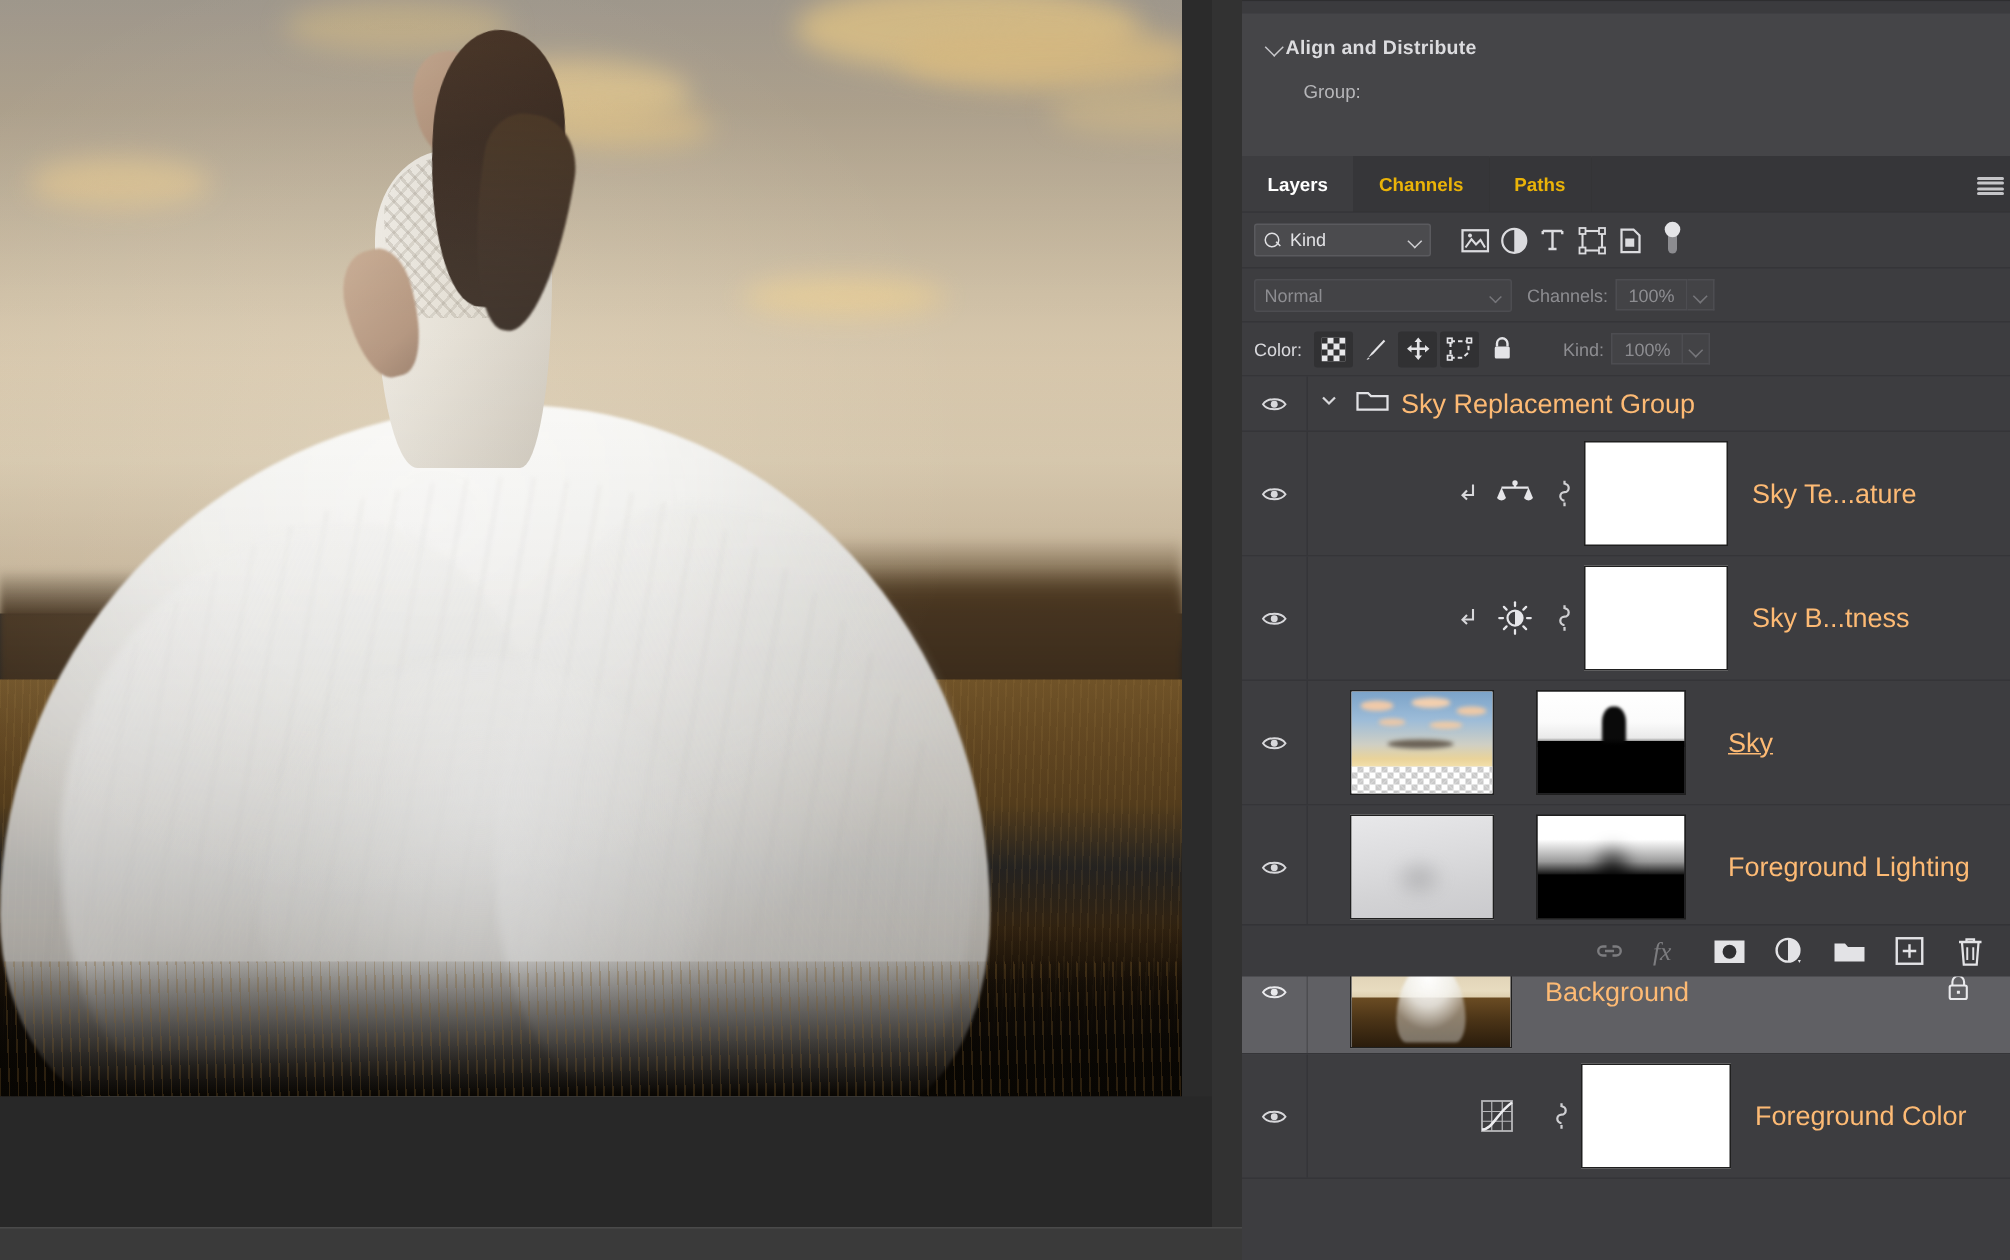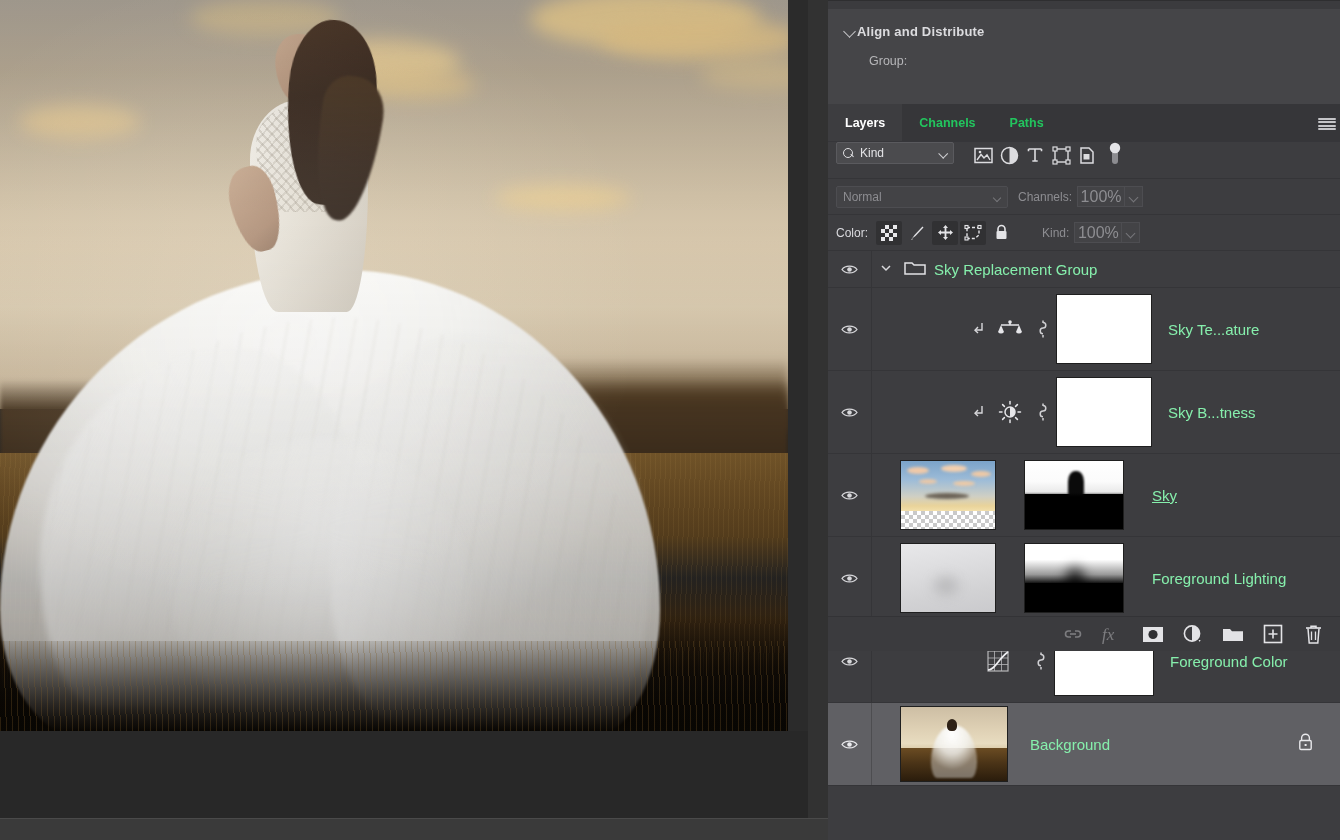--- a/index.html
+++ b/index.html
@@ -233,36 +233,36 @@
     border-radius: 16px;
   }
   #tabbar {
     position: relative; height: 37px; background: #2f2f31;
     display: flex; align-items: flex-end;
     border-bottom: 1px solid #36363a;
   }
   .tab {
     height: 37px; padding: 0 17px;
     display: flex; align-items: center;
-    font-size: 12.5px; color: #22c55e; font-weight: bold;
+    font-size: 12.5px; color: #eab308; font-weight: bold;
     cursor: default;
   }
   .tab.active { background: #3d3d40; color: #ffffff; }
   .tab:not(.active) { background: #363639; }
   .tab-filler { flex: 1; height: 37px; background: #363639; }
   #panel-menu {
     position: absolute; right: 4px; top: 13px;
     width: 18px; height: 12px;
     display: flex; flex-direction: column; justify-content: space-between;
   }
   #panel-menu i { display: block; height: 2px; background: #c5c5c8; border-radius: 1px; }
 
   
   #filter-row {
-    height: 37px; display: flex; padding: 0 8px;
+    height: 37px; display: flex; align-items: center; padding: 0 8px;
     border-bottom: 1px solid #353538;
   }
   #kind-select {
     width: 118px; height: 22px;
     background: #4b4b4e; border: 1px solid #5a5a5e; border-radius: 2px;
     display: flex; align-items: center; gap: 6px; padding: 0 6px;
     font-size: 12px; color: #e3e3e6;
     position: relative;
   }
   #kind-select .caret {
@@ -298,21 +298,21 @@
     display: flex; align-items: center; padding: 0 6px; position: relative;
   }
   #blend-select .caret {
     position: absolute; right: 7px; top: 8px; width: 6px; height: 6px;
     border-right: 1.3px solid #76767a; border-bottom: 1.3px solid #76767a;
     transform: rotate(45deg);
   }
   .field-label { font-size: 12px; color: #8d8d91; margin-left: 10px; }
   .num-field {
     width: 48px; height: 21px; background: #434346; border: 1px solid #4d4d51;
-    font-size: 16px; color: #8d8d91; display: flex; align-items: center;
+    font-size: 12px; color: #8d8d91; display: flex; align-items: center;
     justify-content: center; margin-left: 5px;
   }
   .num-caret {
     width: 18px; height: 21px; background: #434346; border: 1px solid #4d4d51;
     border-left: none; position: relative;
   }
   .num-caret::after {
     content: ""; position: absolute; left: 5px; top: 7px; width: 6px; height: 6px;
     border-right: 1.3px solid #76767a; border-bottom: 1.3px solid #76767a;
     transform: rotate(45deg);
@@ -348,21 +348,21 @@
   .eye { width: 17px; height: 11px; position: relative; }
   .eye svg { display: block; }
   .row-body { flex: 1; height: 100%; display: flex; align-items: center; position: relative; }
   .thumb {
     width: 96px; height: 70px; background: #fff; border: 1px solid #1f1f1f;
     flex: none; overflow: hidden; position: relative;
   }
   .thumb.white { background: #ffffff; }
   .mask-thumb { width: 100px; height: 70px; border: 1px solid #1f1f1f; flex: none; overflow:hidden; position: relative;}
   .layer-name {
-    font-size: 15px; color: #86efac; white-space: nowrap;
+    font-size: 18px; color: #fdba74; white-space: nowrap;
   }
   .layer-name.editing { text-decoration: underline; }
   .clip-arrow { width: 22px; display:flex; align-items:center; justify-content:center; flex:none;}
   .adj-icon { width: 40px; display:flex; align-items:center; justify-content:center; flex:none;}
   .link-icon { width: 26px; display:flex; align-items:center; justify-content:center; flex:none;}
   .lock-cell { position: absolute; right: 26px; top: 50%; transform: translateY(-50%); }
 
   
   .th-sky {
     position: absolute; inset: 0;
@@ -783,49 +783,20 @@
                   <div class="blob"></div>
                 </div>
             </div>
             <div class="mask-thumb">
               <div class="th-mask-fg">
                   <div class="w"></div>
                   <div class="dark-blob"></div>
                 </div>
             </div>
             <span class="layer-name">Foreground Lighting</span>
-          </div>
-        </div>
-
-        <div class="layer-row">
-          <div class="eye-cell">
-            <span class="eye">
-              <svg width="17" height="11" viewBox="0 0 17 11">
-                  <path d="M1 5.5 C4 1 13 1 16 5.5 C13 10 4 10 1 5.5 Z" fill="none" stroke="#d8d8db" stroke-width="1.3"></path>
-                  <circle cx="8.5" cy="5.5" r="2.3" fill="#d8d8db"></circle>
-                </svg>
-            </span>
-          </div>
-          <div class="row-body">
-            <div style="width:96px"></div>
-            <span class="adj-icon" style="width:60px">
-              <svg width="24" height="24" viewBox="0 0 24 24">
-                  <rect x="2" y="2" width="20" height="20" fill="none" stroke="#b7b7ba" stroke-width="1.2"></rect>
-                  <path d="M2 9 H22 M2 15.5 H22 M8.5 2 V22 M15.5 2 V22" stroke="#b7b7ba" stroke-width="0.8"></path>
-                  <path d="M2 21 C9 21 12 10 22 3" fill="none" stroke="#eeeef1" stroke-width="1.7"></path>
-                </svg>
-            </span>
-            <span class="link-icon">
-              <svg width="12" height="20" viewBox="0 0 12 20">
-                  <path d="M6 3.5 a2.8 2.8 0 1 1 0 5.6 a2.8 2.8 0 1 0 0 5.6" fill="none" stroke="#d0d0d3" stroke-width="1.5"></path>
-                  <path d="M6 1.5 V4 M6 16 V18.5" stroke="#d0d0d3" stroke-width="1.5"></path>
-                </svg>
-            </span>
-            <div class="thumb white" style="width:100px"></div>
-            <span class="layer-name" style="margin-left:16px">Foreground Color</span>
           </div>
         </div>
 
         <div class="layer-row selected">
           <div class="eye-cell" style="border-right:1px solid #4d4d50">
             <span class="eye">
               <svg width="17" height="11" viewBox="0 0 17 11">
                   <path d="M1 5.5 C4 1 13 1 16 5.5 C13 10 4 10 1 5.5 Z" fill="none" stroke="#eaeaed" stroke-width="1.3"></path>
                   <circle cx="8.5" cy="5.5" r="2.3" fill="#eaeaed"></circle>
                 </svg>
@@ -854,20 +825,49 @@
             <span class="lock-cell">
               <svg width="17" height="19" viewBox="0 0 17 19">
                   <path d="M4.6 8 V5.6 a3.9 3.9 0 0 1 7.8 0 V8" fill="none" stroke="#e9e9ec" stroke-width="1.4"></path>
                   <rect x="2.8" y="8" width="11.4" height="9" rx="1.2" fill="none" stroke="#e9e9ec" stroke-width="1.4"></rect>
                   <rect x="7.6" y="11.5" width="2" height="2" fill="#e9e9ec"></rect>
                 </svg>
             </span>
           </div>
         </div>
 
+        <div class="layer-row">
+          <div class="eye-cell">
+            <span class="eye">
+              <svg width="17" height="11" viewBox="0 0 17 11">
+                  <path d="M1 5.5 C4 1 13 1 16 5.5 C13 10 4 10 1 5.5 Z" fill="none" stroke="#d8d8db" stroke-width="1.3"></path>
+                  <circle cx="8.5" cy="5.5" r="2.3" fill="#d8d8db"></circle>
+                </svg>
+            </span>
+          </div>
+          <div class="row-body">
+            <div style="width:96px"></div>
+            <span class="adj-icon" style="width:60px">
+              <svg width="24" height="24" viewBox="0 0 24 24">
+                  <rect x="2" y="2" width="20" height="20" fill="none" stroke="#b7b7ba" stroke-width="1.2"></rect>
+                  <path d="M2 9 H22 M2 15.5 H22 M8.5 2 V22 M15.5 2 V22" stroke="#b7b7ba" stroke-width="0.8"></path>
+                  <path d="M2 21 C9 21 12 10 22 3" fill="none" stroke="#eeeef1" stroke-width="1.7"></path>
+                </svg>
+            </span>
+            <span class="link-icon">
+              <svg width="12" height="20" viewBox="0 0 12 20">
+                  <path d="M6 3.5 a2.8 2.8 0 1 1 0 5.6 a2.8 2.8 0 1 0 0 5.6" fill="none" stroke="#d0d0d3" stroke-width="1.5"></path>
+                  <path d="M6 1.5 V4 M6 16 V18.5" stroke="#d0d0d3" stroke-width="1.5"></path>
+                </svg>
+            </span>
+            <div class="thumb white" style="width:100px"></div>
+            <span class="layer-name" style="margin-left:16px">Foreground Color</span>
+          </div>
+        </div>
+
       </div>
 
       <div id="panel-bottom">
         <div class="bt dim">
           <svg width="22" height="14" viewBox="0 0 22 14">
               <path d="M9 4 H6.5 a3 3 0 0 0 0 6 H9" fill="none" stroke="#d6d6d9" stroke-width="1.6"></path>
               <path d="M13 4 H15.5 a3 3 0 0 1 0 6 H13" fill="none" stroke="#d6d6d9" stroke-width="1.6"></path>
               <path d="M8 7 H14" stroke="#d6d6d9" stroke-width="1.6"></path>
             </svg>
         </div>

